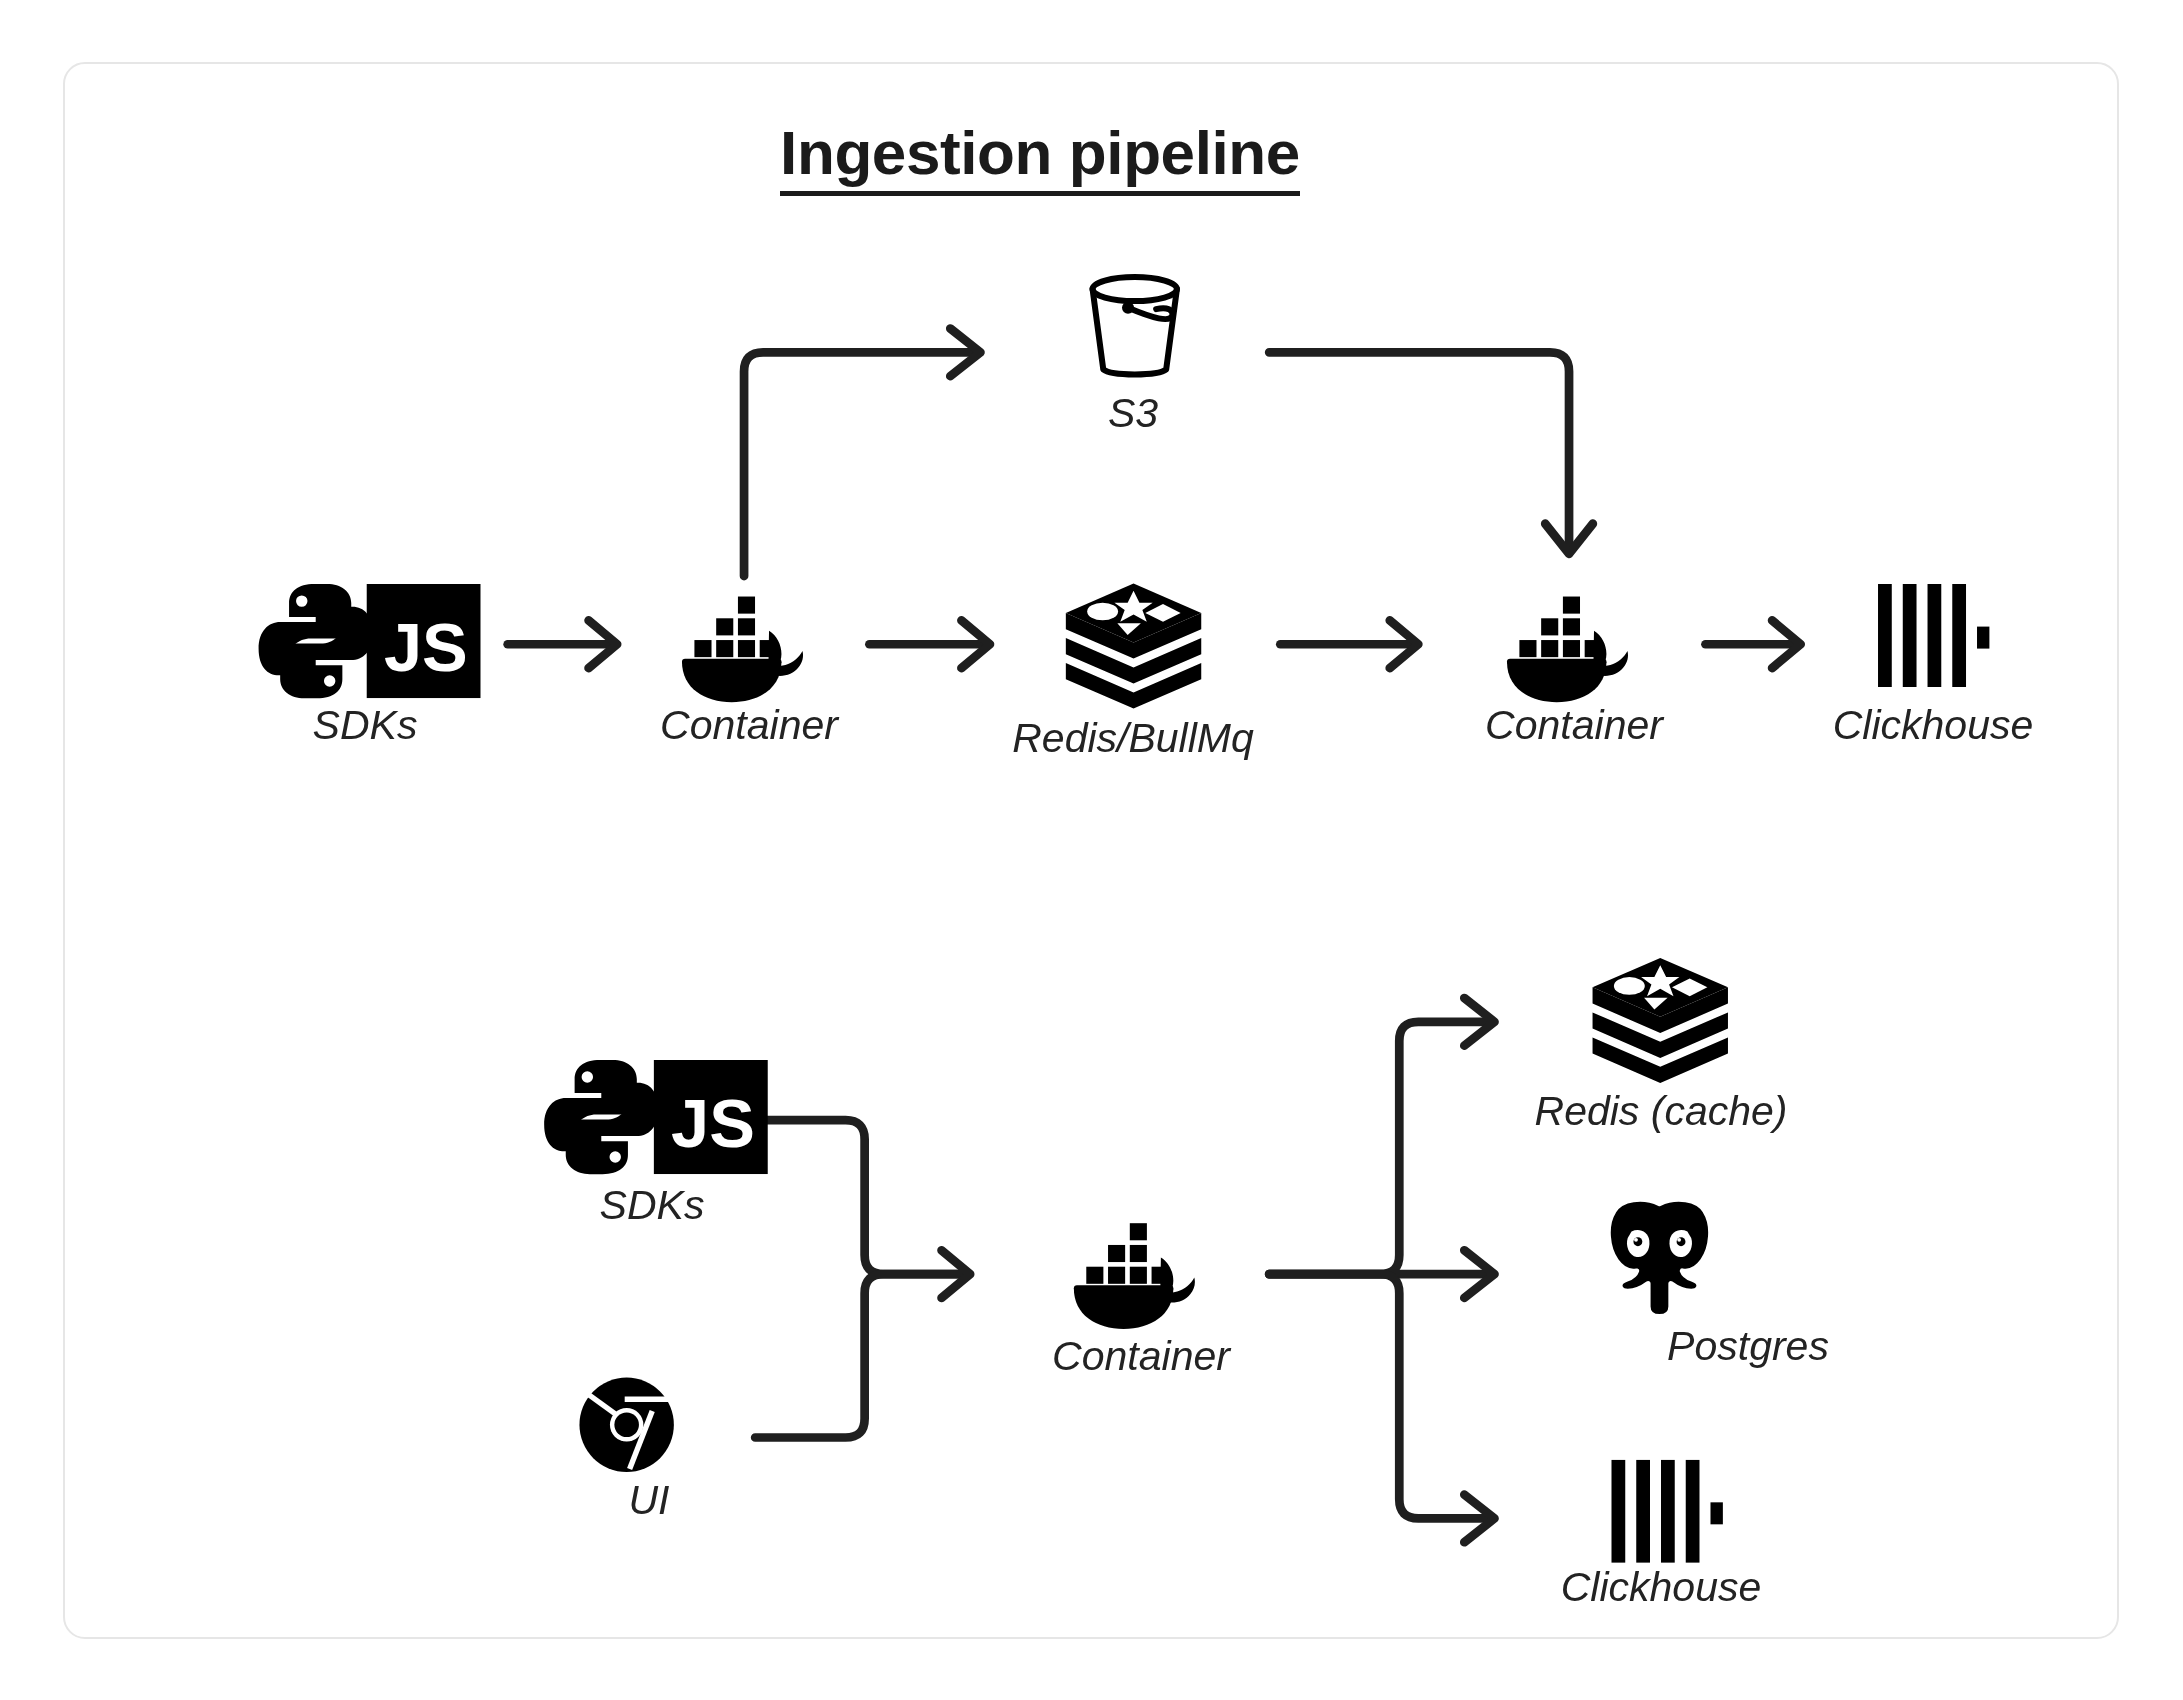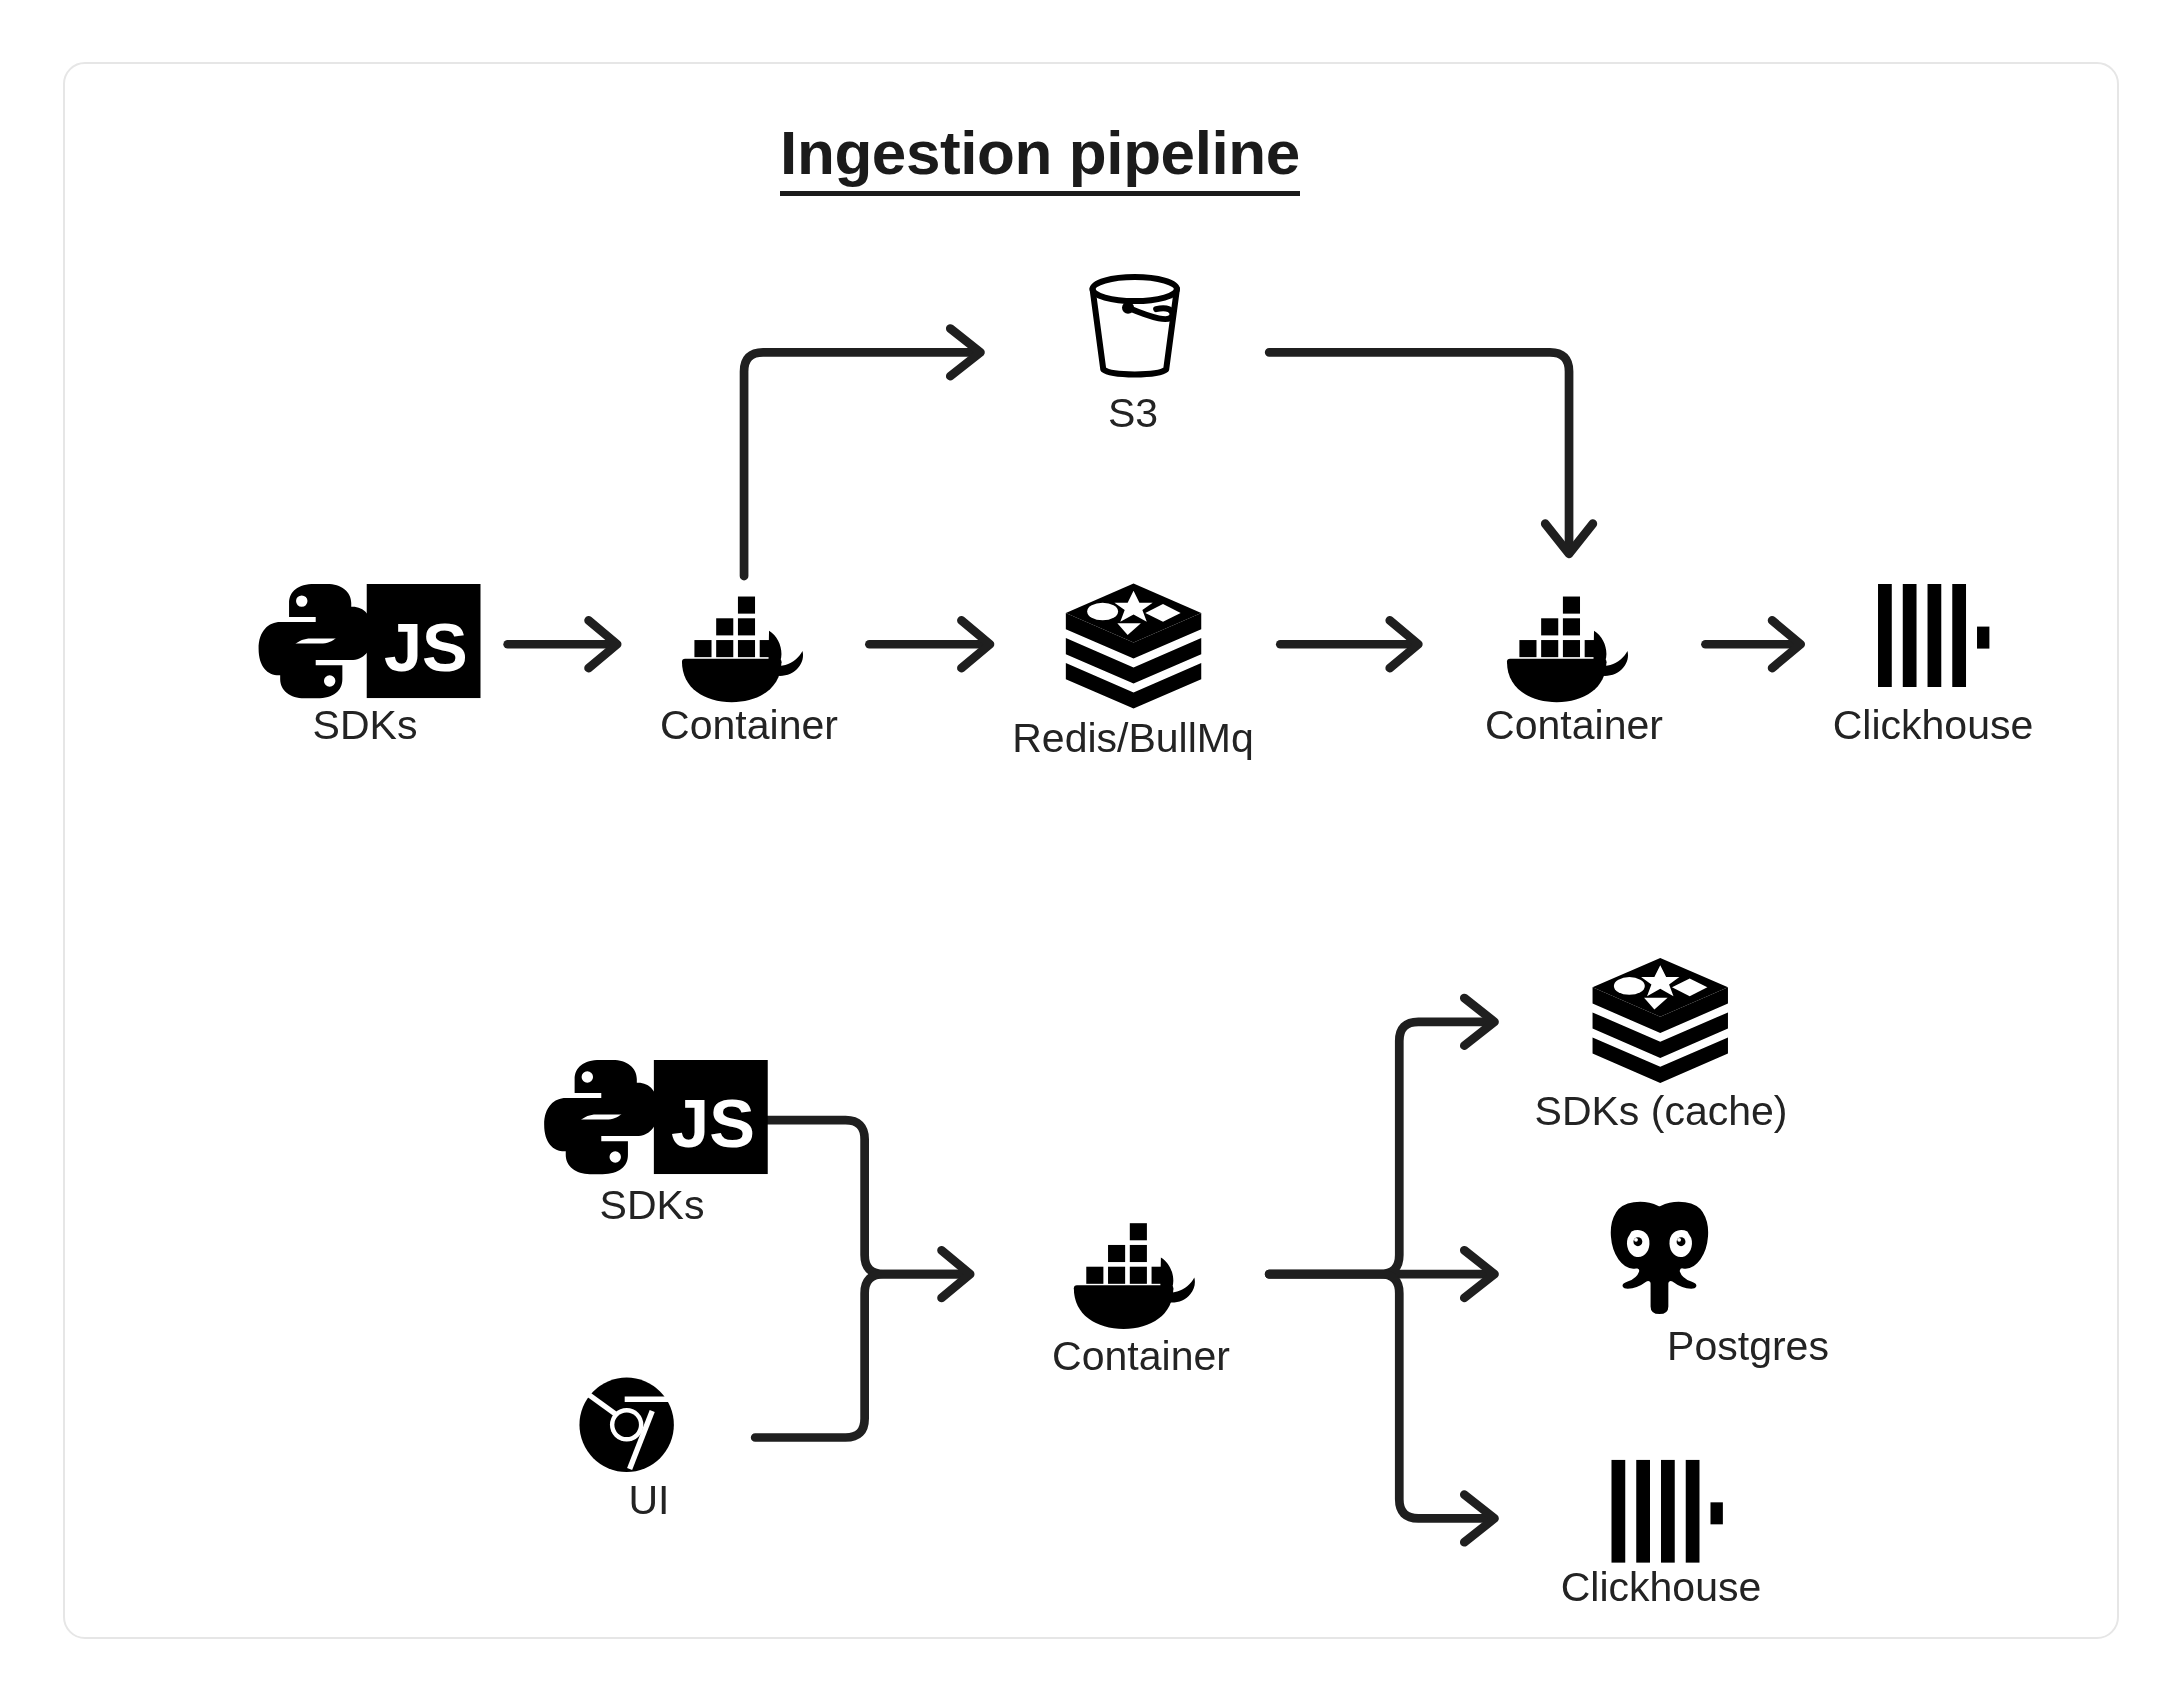--- a/index.html
+++ b/index.html
@@ -56,20 +56,21 @@
     left: 0; top: 828px; width: 2183px;
     font-size: 62px;
   }
   .node-label {
     position: absolute;
     text-align: right;
     font-size: 41px;
     color: #232323;
     white-space: nowrap;
     transform: translateX(-50%);
+    font-style: italic;
   }
 </style>
 </head>
 <body>
 
 <div id="page">
   <div class="card"></div>
 
   <div class="sec-title" id="title-ingestion"><span class="txt">Ingestion pipeline</span></div>
 
@@ -271,17 +272,17 @@
   <div class="node-label" style="left:365px; top:702px;">SDKs</div>
   <div class="node-label" style="left:749px; top:702px;">Container</div>
   <div class="node-label" style="left:1133px; top:390px;">S3</div>
   <div class="node-label" style="left:1133px; top:702px;margin-top:13px;">Redis/BullMq</div>
   <div class="node-label" style="left:1574px; top:702px;">Container</div>
   <div class="node-label" style="left:1933px; top:702px;">Clickhouse</div>
 
   <div class="node-label" style="left:652px;  top:1182px;">SDKs</div>
   <div class="node-label" style="left:649px;  top:1477px;">UI</div>
   <div class="node-label" style="left:1141px; top:1333px;">Container</div>
-  <div class="node-label" style="left:1661px; top:1088px;">SDKs (cache)</div>
+  <div class="node-label" style="left:1661px; top:1088px;">Redis (cache)</div>
   <div class="node-label" style="left:1748px; top:1323px;">Postgres</div>
   <div class="node-label" style="left:1661px; top:1564px;">Clickhouse</div>
 </div>
 
 
 </body></html>

